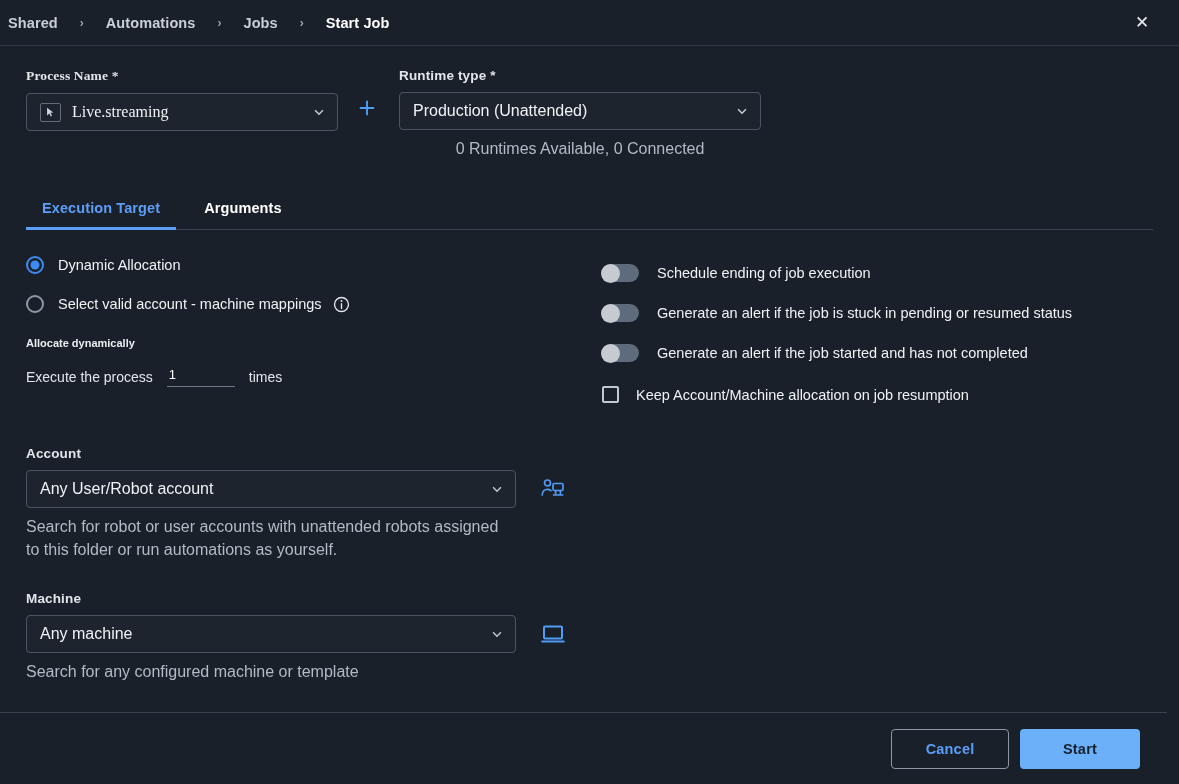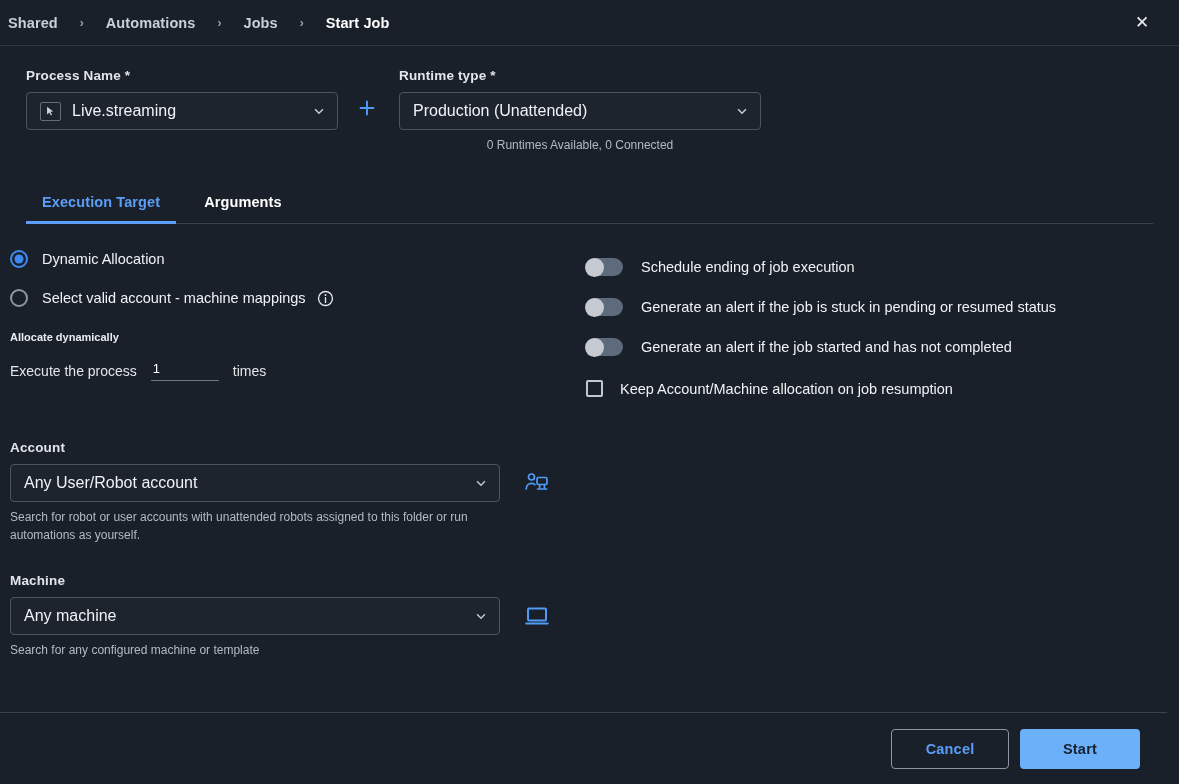--- a/index.html
+++ b/index.html
@@ -74,33 +74,33 @@
     white-space: nowrap;
     overflow: hidden;
   }
   .chev {
     width: 14px; height: 14px;
     flex: none;
     color: #c3cad4;
   }
   .chev svg { display:block; width:100%; height:100%; }
   .helper {
-    font-size: 12px;
+    font-size: 16px;
     color: #b2bac5;
     margin-top: 7px;
     line-height: 1.45;
   }
 
   
   .top-row {
     display: flex;
     padding: 22px 26px 0 26px;
     align-items: flex-start;
   }
-  .col-process { width: 312px; }
+  .col-process { width: 312px; font-family: Liberation Serif, serif; }
   .plus-btn {
     width: 24px; height: 24px;
     margin: 28px 0 0 17px;
     display: flex; align-items: center; justify-content: center;
     color: #4f9bf5;
     cursor: pointer;
     flex: none;
   }
   .plus-btn svg { width: 22px; height: 22px; display:block; }
   .col-priority { width: 360px; margin-left: 20px; }
@@ -141,21 +141,21 @@
     letter-spacing: .1px;
   }
   .tab.active {
     color: #5b9df7;
     border-bottom-color: #5b9df7;
   }
 
   
   .body-row {
     display: flex;
-    padding: 26px 26px 0 10px;
+    padding: 26px 26px 0 26px;
   }
   .left-col { width: 576px; }
   .right-col { flex: 1; padding-top: 8px; }
 
   
   .radio-row {
     display: flex;
     align-items: center;
     margin-bottom: 21px;
     cursor: pointer;

